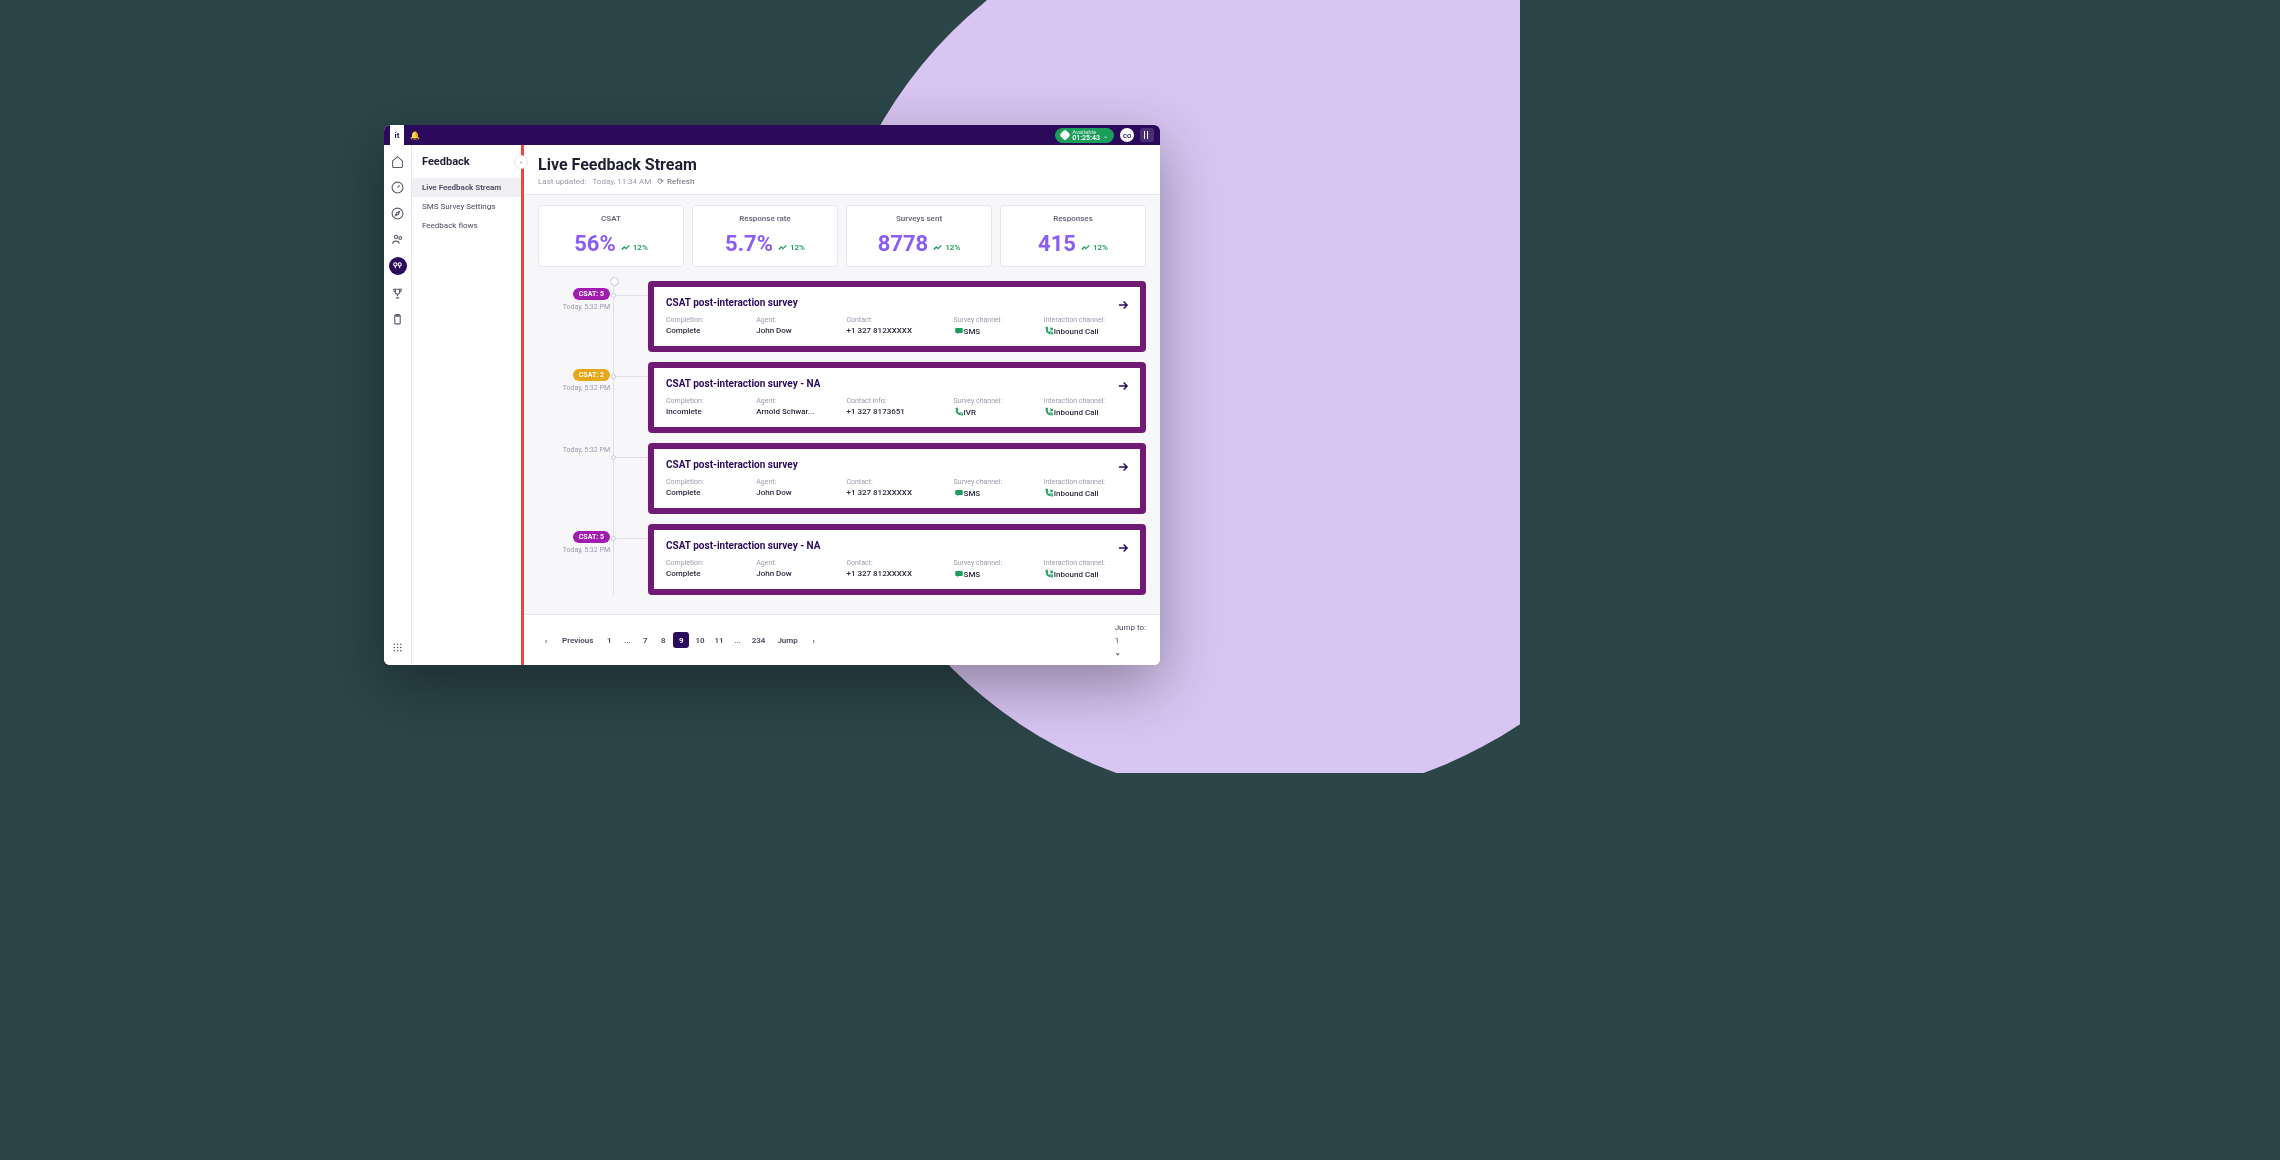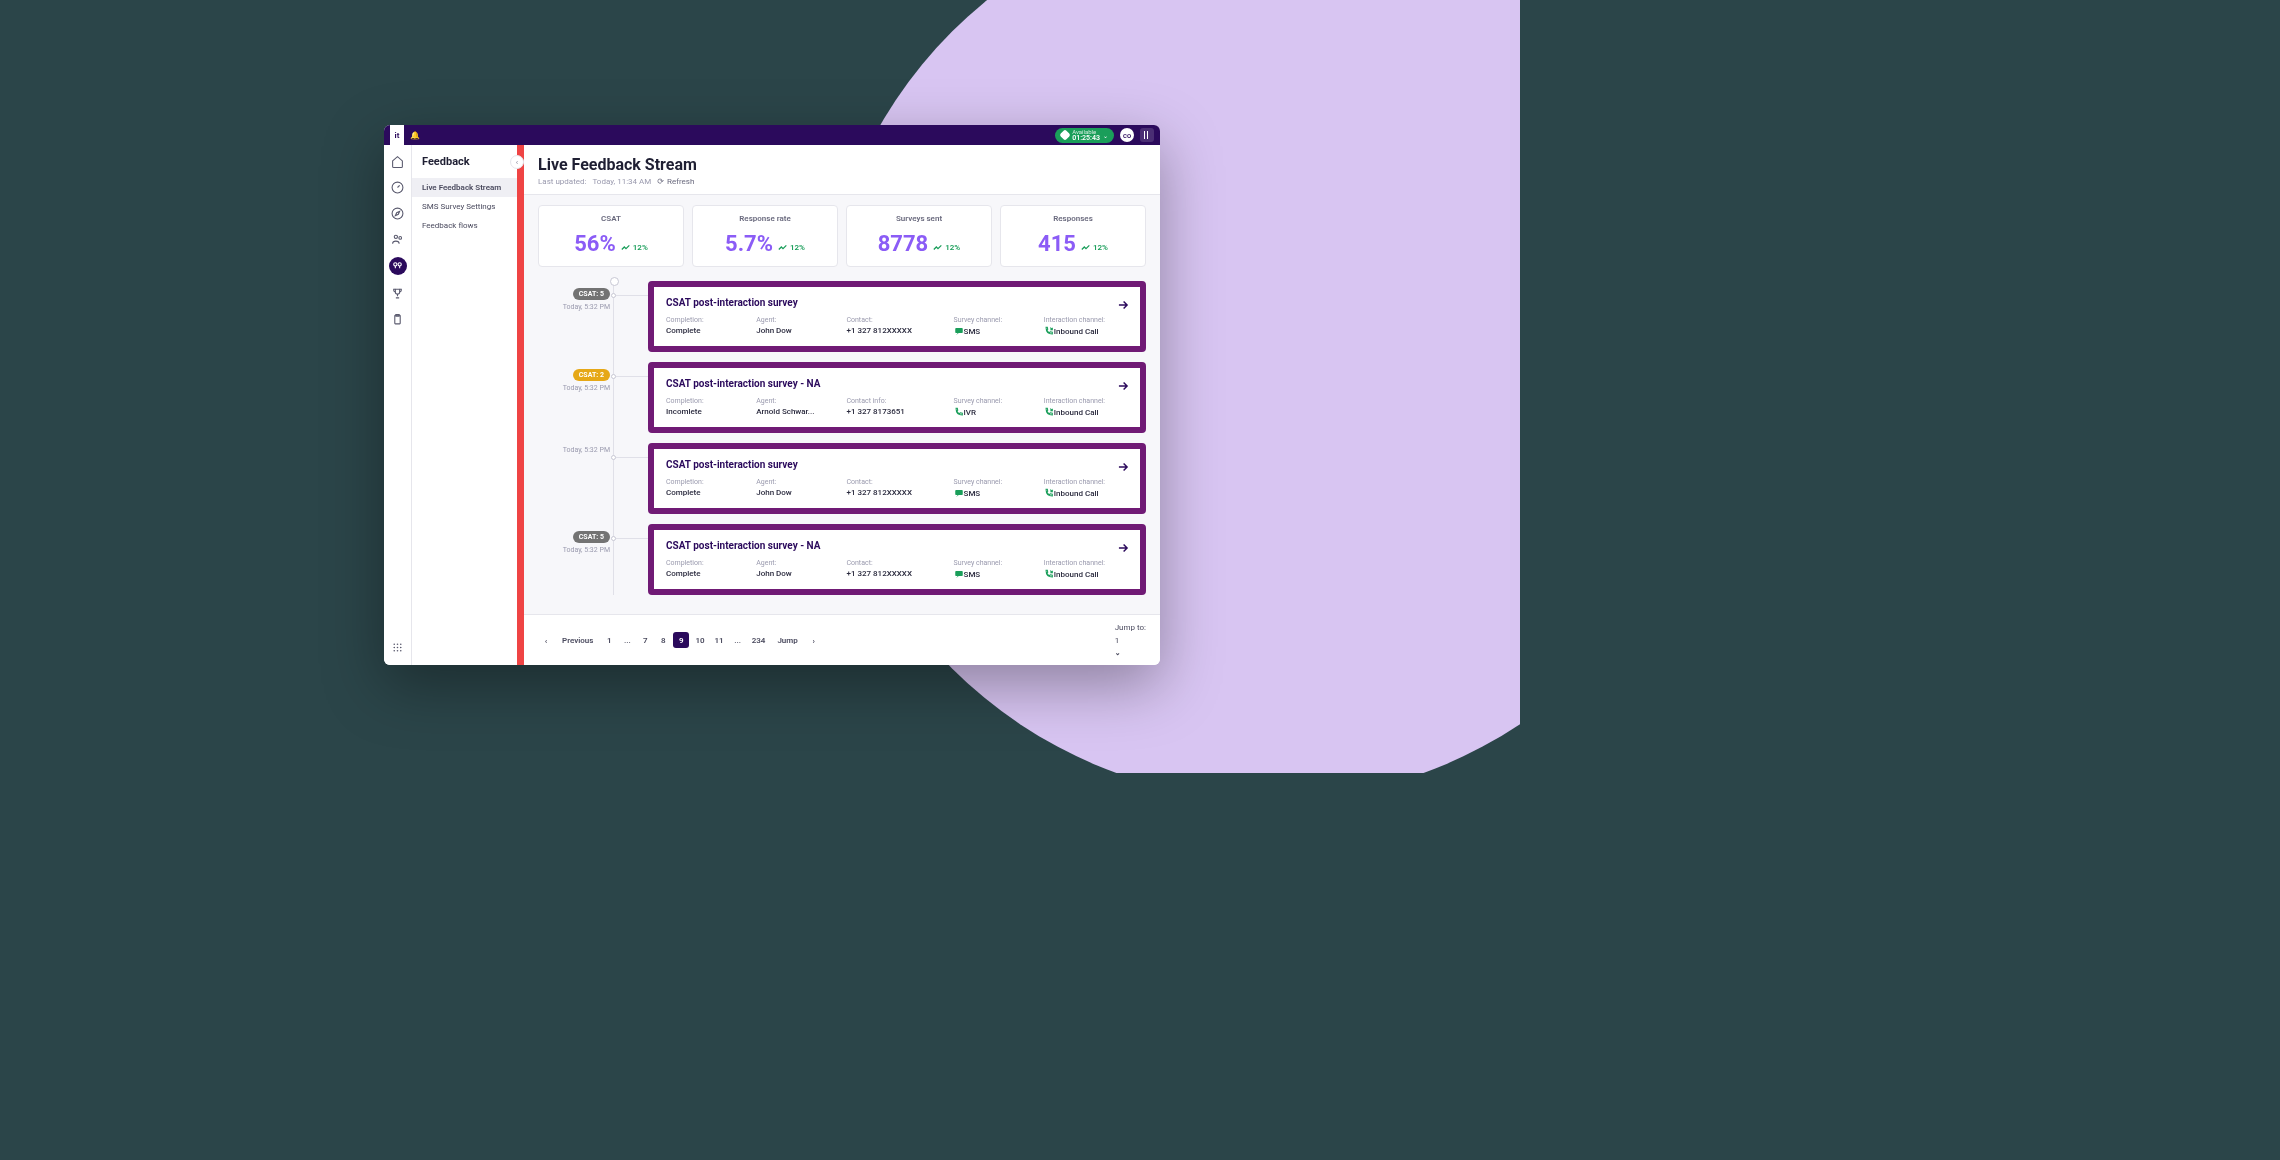--- a/index.html
+++ b/index.html
@@ -26,21 +26,21 @@
   .bars-icon { width: 14px; height: 14px; border-radius: 3px; background: rgba(255,255,255,.15); display: flex; align-items: center; justify-content: center; }
   .bars-icon::before { content: ''; width: 6px; height: 8px; background: linear-gradient(to right,#fff 1.5px,transparent 1.5px 3px,#fff 3px 4.5px,transparent 4.5px 6px); }
 
   .body { display: flex; height: calc(100% - 20px); }
   .nav-rail { width: 28px; background: #fff; border-right: 1px solid #e6e6ec; display: flex; flex-direction: column; align-items: center; padding-top: 8px; gap: 10px; }
   .nav-icon { width: 16px; height: 16px; display: flex; align-items: center; justify-content: center; color: #5a5a6e; cursor: pointer; }
   .nav-icon.active { background: #2b0a5c; color: #fff; border-radius: 50%; width: 18px; height: 18px; }
   .nav-rail-bottom { margin-top: auto; margin-bottom: 10px; }
   .nav-icon svg { width: 13px; height: 13px; }
 
-  .sub-sidebar { width: 112px; background: #fff; border-right: 7px solid #ef4444; padding: 10px 0; position: relative; }
+  .sub-sidebar { width: 112px; background: #fff; border-right: 3px solid #ef4444; padding: 10px 0; position: relative; }
   .sub-sidebar h3 { font-size: 11px; font-weight: 700; color: #1f1f33; padding: 0 10px 10px; }
   .collapse-btn { position: absolute; right: -7px; top: 10px; width: 14px; height: 14px; background: #fff; border: 1px solid #e6e6ec; border-radius: 50%; display: flex; align-items: center; justify-content: center; font-size: 8px; color: #8a8a9e; cursor: pointer; }
   .sub-item { font-size: 8px; color: #4a4a5e; padding: 5px 10px; cursor: pointer; }
   .sub-item.active { background: #efeff4; font-weight: 600; }
 
   .main { flex: 1; display: flex; flex-direction: column; overflow: hidden; }
   .main-header { padding: 10px 14px 8px; background: #fff; border-bottom: 1px solid #e6e6ec; }
   .main-header h1 { font-size: 16px; font-weight: 700; color: #1f1f33; }
   .sub-line { display: flex; align-items: center; gap: 6px; font-size: 8px; color: #9a9aae; margin-top: 3px; }
   .refresh-link { color: #6a6a7e; cursor: pointer; display: flex; align-items: center; gap: 3px; }
@@ -55,21 +55,21 @@
   .kpi-value { font-size: 22px; font-weight: 700; color: #8b5cf6; }
   .kpi-delta { font-size: 8px; color: #1a9e5a; font-weight: 600; display: flex; align-items: center; gap: 2px; }
 
   .timeline-wrap { position: relative; padding-left: 60px; }
   .timeline-line { position: absolute; left: 75px; top: 0; bottom: 0; width: 1px; background: #e0e0e8; }
   .timeline-line::before { content:''; position:absolute; top:-4px; left:-3px; width:7px; height:7px; border-radius:50%; background:#fff; border:1px solid #c8c8d4; }
 
   .feed-row { position: relative; display: flex; align-items: flex-start; margin-bottom: 10px; }
   .feed-left { position: absolute; left: -60px; width: 72px; text-align: right; }
   .feed-badge { display: inline-block; font-size: 7px; font-weight: 700; padding: 2px 6px; border-radius: 8px; color: #fff; }
-  .feed-badge.green { background: #737373; }
+  .feed-badge.green { background: #a21caf; }
   .feed-badge.amber { background: #e6a817; }
   .feed-time { font-size: 7px; color: #9a9aae; margin-top: 3px; }
   .feed-node { position: absolute; left: 13px; top: 12px; width: 5px; height: 5px; border-radius: 50%; background: #fff; border: 1px solid #c8c8d4; }
   .feed-connector { position: absolute; left: 18px; top: 14px; width: 32px; height: 1px; background: #e0e0e8; }
 
   .feed-card { flex: 1; margin-left: 50px; background: #fff; border: 6px solid #701a75; border-radius: 4px; padding: 10px 12px; position: relative; }
   .feed-card-title { font-size: 10px; font-weight: 700; color: #2b0a5c; margin-bottom: 8px; }
   .arrow-btn { position: absolute; right: 10px; top: 10px; width: 14px; height: 14px; color: #2b0a5c; cursor: pointer; }
   .feed-grid { display: grid; grid-template-columns: 1fr 1fr 1.2fr 1fr 1fr; gap: 6px; }
   .feed-field-label { font-size: 7px; color: #9a9aae; }

